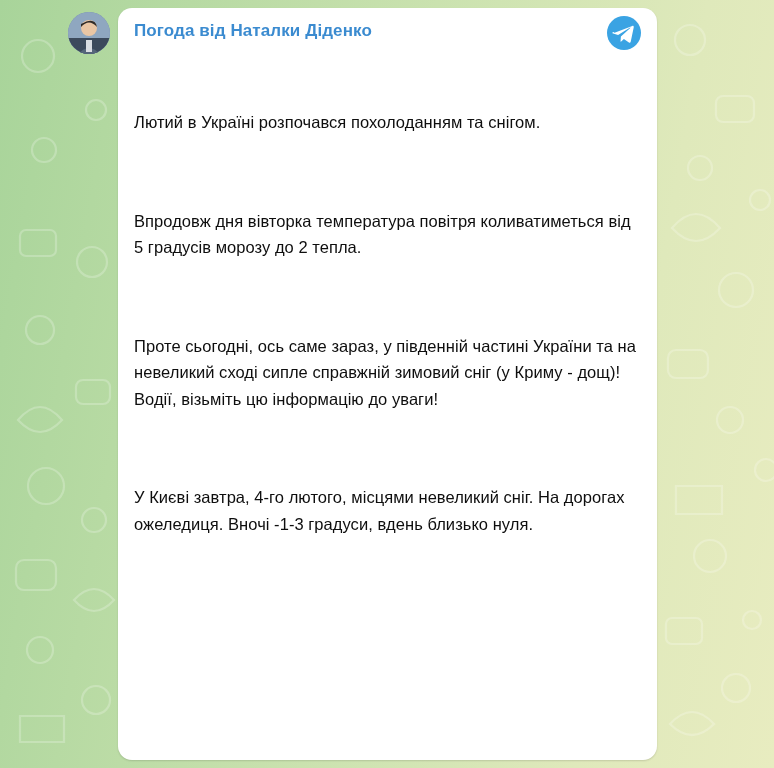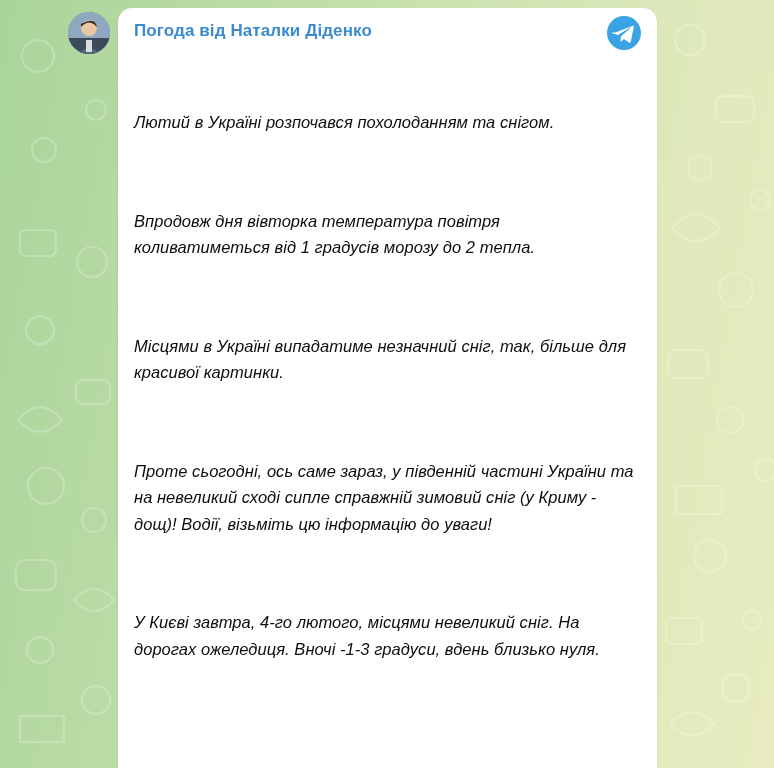--- a/index.html
+++ b/index.html
@@ -79,21 +79,21 @@
 
   .msg-text {
     margin-top: 6px;
     color: #0e0e0e;
     font-size: 16.5px;
     line-height: 26.5px;
     white-space: pre-wrap;
     word-wrap: break-word;
     letter-spacing: 0.05px;
   }
-  .para { margin: 0 4px 19px 0; font-style: italic; }
+  .para { margin: 0 4px 19px 0; }
   .para:last-child { margin-bottom: 0; }
 </style>
 </head>
 <body>
 
 <div class="screen">
 
   <div class="pattern">
     <svg viewBox="0 0 774 768" xmlns="http://www.w3.org/2000/svg">
       <g fill="none" stroke="#ffffff" stroke-width="2.2" opacity="0.75">
@@ -150,22 +150,21 @@
       <div class="tg-logo">
         <svg width="34" height="34" viewBox="0 0 34 34" xmlns="http://www.w3.org/2000/svg">
           <circle cx="17" cy="17" r="17" fill="#3aa3e3"></circle>
           <path d="M7.6 16.8 L25.3 9.9 c0.9 -0.3 1.7 0.2 1.4 1.6 l-3 14.2 c-0.2 1.1 -0.9 1.4 -1.8 0.9 l-5 -3.7 l-2.4 2.3 c-0.3 0.3 -0.5 0.5 -1 0.5 l0.4 -5.2 l9.4 -8.5 c0.4 -0.4 -0.1 -0.6 -0.6 -0.2 l-11.6 7.3 l-5 -1.6 c-1.1 -0.3 -1.1 -1 0.2 -1.5 z" fill="#ffffff"></path>
         </svg>
       </div>
     </div>
 
     <div class="msg-text">
       <p class="para">Лютий в Україні розпочався похолоданням та снігом.</p>
-      <p class="para">Впродовж дня вівторка температура повітря коливатиметься від 1 градусів морозу до 2 тепла.</p>
-      <p class="para">Місцями в Україні випадатиме незначний сніг, так, більше для красивої картинки.</p>
+      <p class="para">Впродовж дня вівторка температура повітря коливатиметься від 5 градусів морозу до 2 тепла.</p>
       <p class="para">Проте сьогодні, ось саме зараз, у південній частині України та на невеликий сході сипле справжній зимовий сніг (у Криму - дощ)! Водії, візьміть цю інформацію до уваги!</p>
       <p class="para">У Києві завтра, 4-го лютого, місцями невеликий сніг. На дорогах ожеледиця. Вночі -1-3 градуси, вдень близько нуля.</p>
       
       
     </div>
   </div>
 
 </div>
 
 </body></html>

